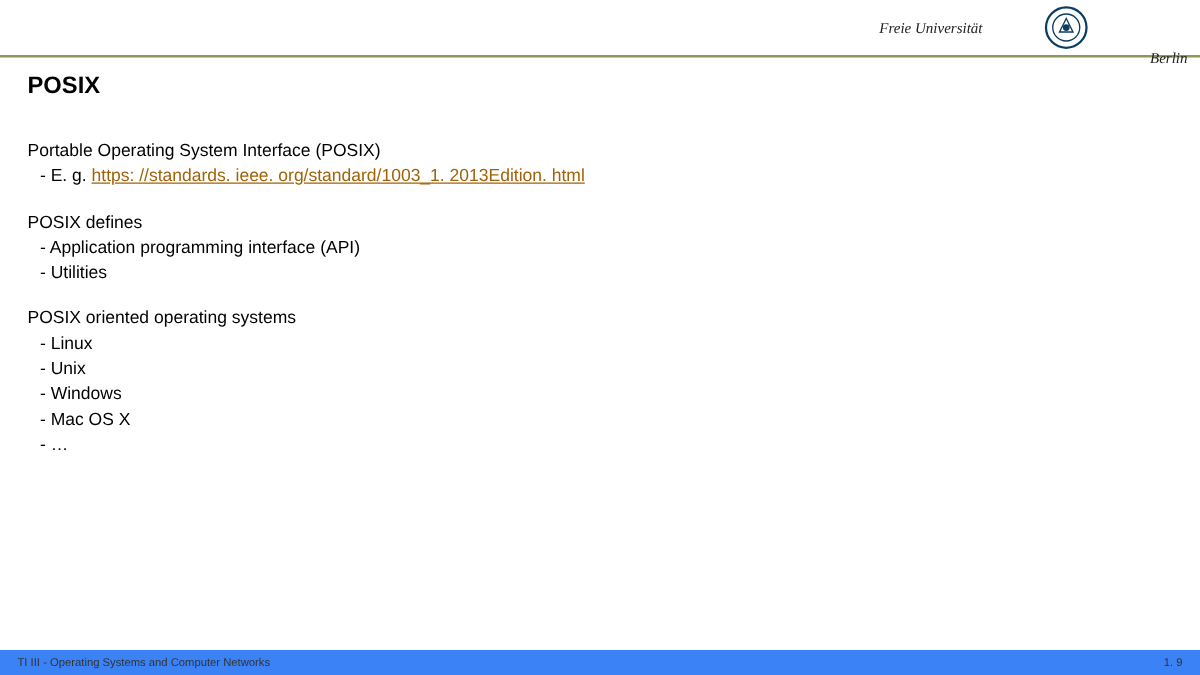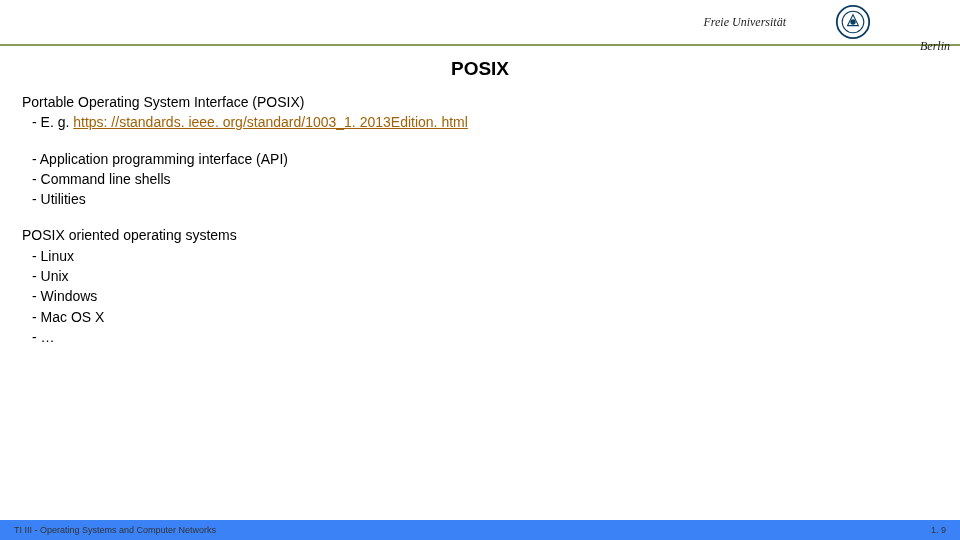--- a/index.html
+++ b/index.html
@@ -48,22 +48,21 @@
     margin-left:2px;
     margin-top:48px;
   }
 
   .content {
     padding: 12px 22px 0 22px;
   }
   .title {
     font-size: 19px;
     font-weight: bold;
-    margin-bottom: 12px;
-    text-align: center;
+    margin-bottom: 30px;
   }
   .body {
     font-size: 14px;
     line-height: 1.45;
   }
   .para {
     margin-bottom: 16px;
   }
   .para .lead {
     display:block;
@@ -112,22 +111,22 @@
   <div class="body">
 
     <div class="para">
       <span class="lead">Portable Operating System Interface (POSIX)</span>
       <span class="sub">
         <span>- E. g. </span><a href="#" class="link">https: //standards. ieee. org/standard/1003_1. 2013Edition. html</a>
       </span>
     </div>
 
     <div class="para">
+      <span class="lead">POSIX defines</span>
       <span class="sub">- Application programming interface (API)</span>
-      <span class="sub">- Command line shells</span>
       <span class="sub">- Utilities</span>
     </div>
 
 
     <div class="para">
       <span class="lead">POSIX oriented operating systems</span>
       <span class="sub">- Linux</span>
       <span class="sub">- Unix</span>
       <span class="sub">- Windows</span>
       <span class="sub">- Mac OS X</span>

